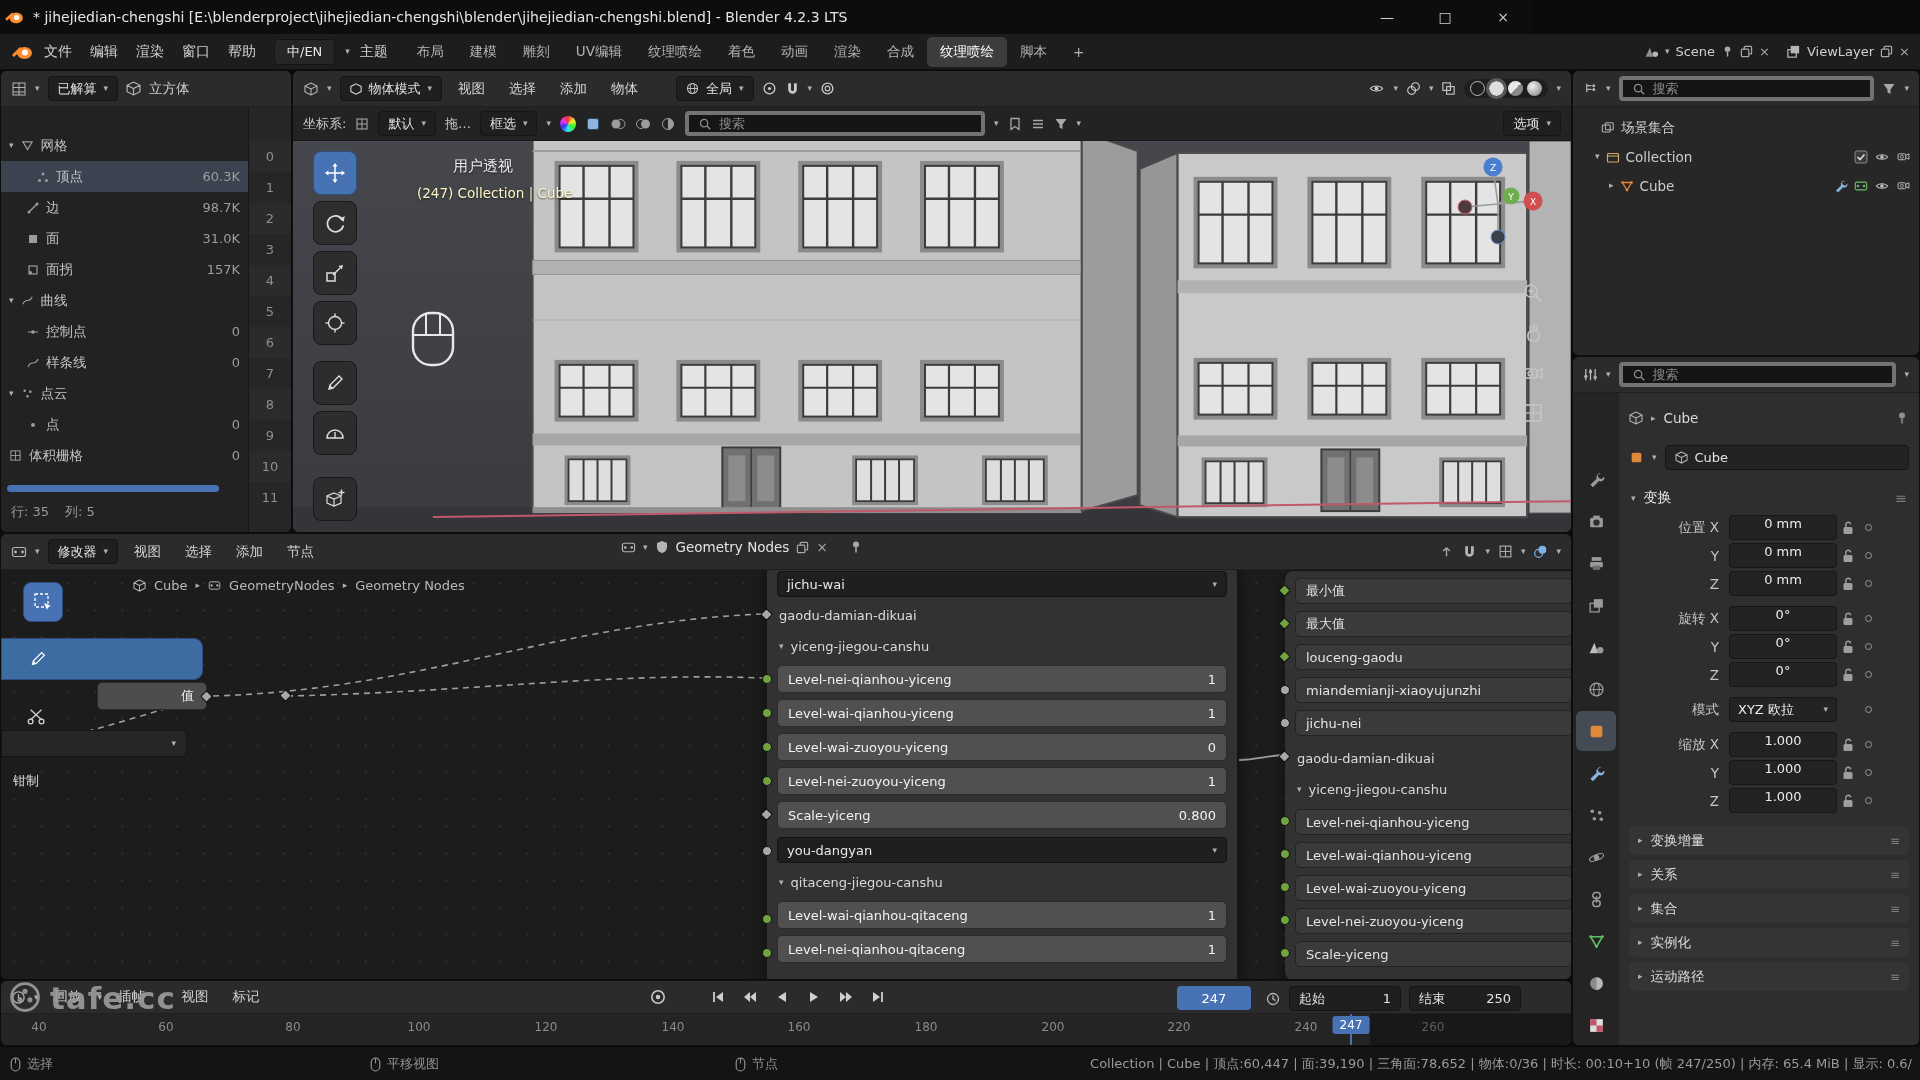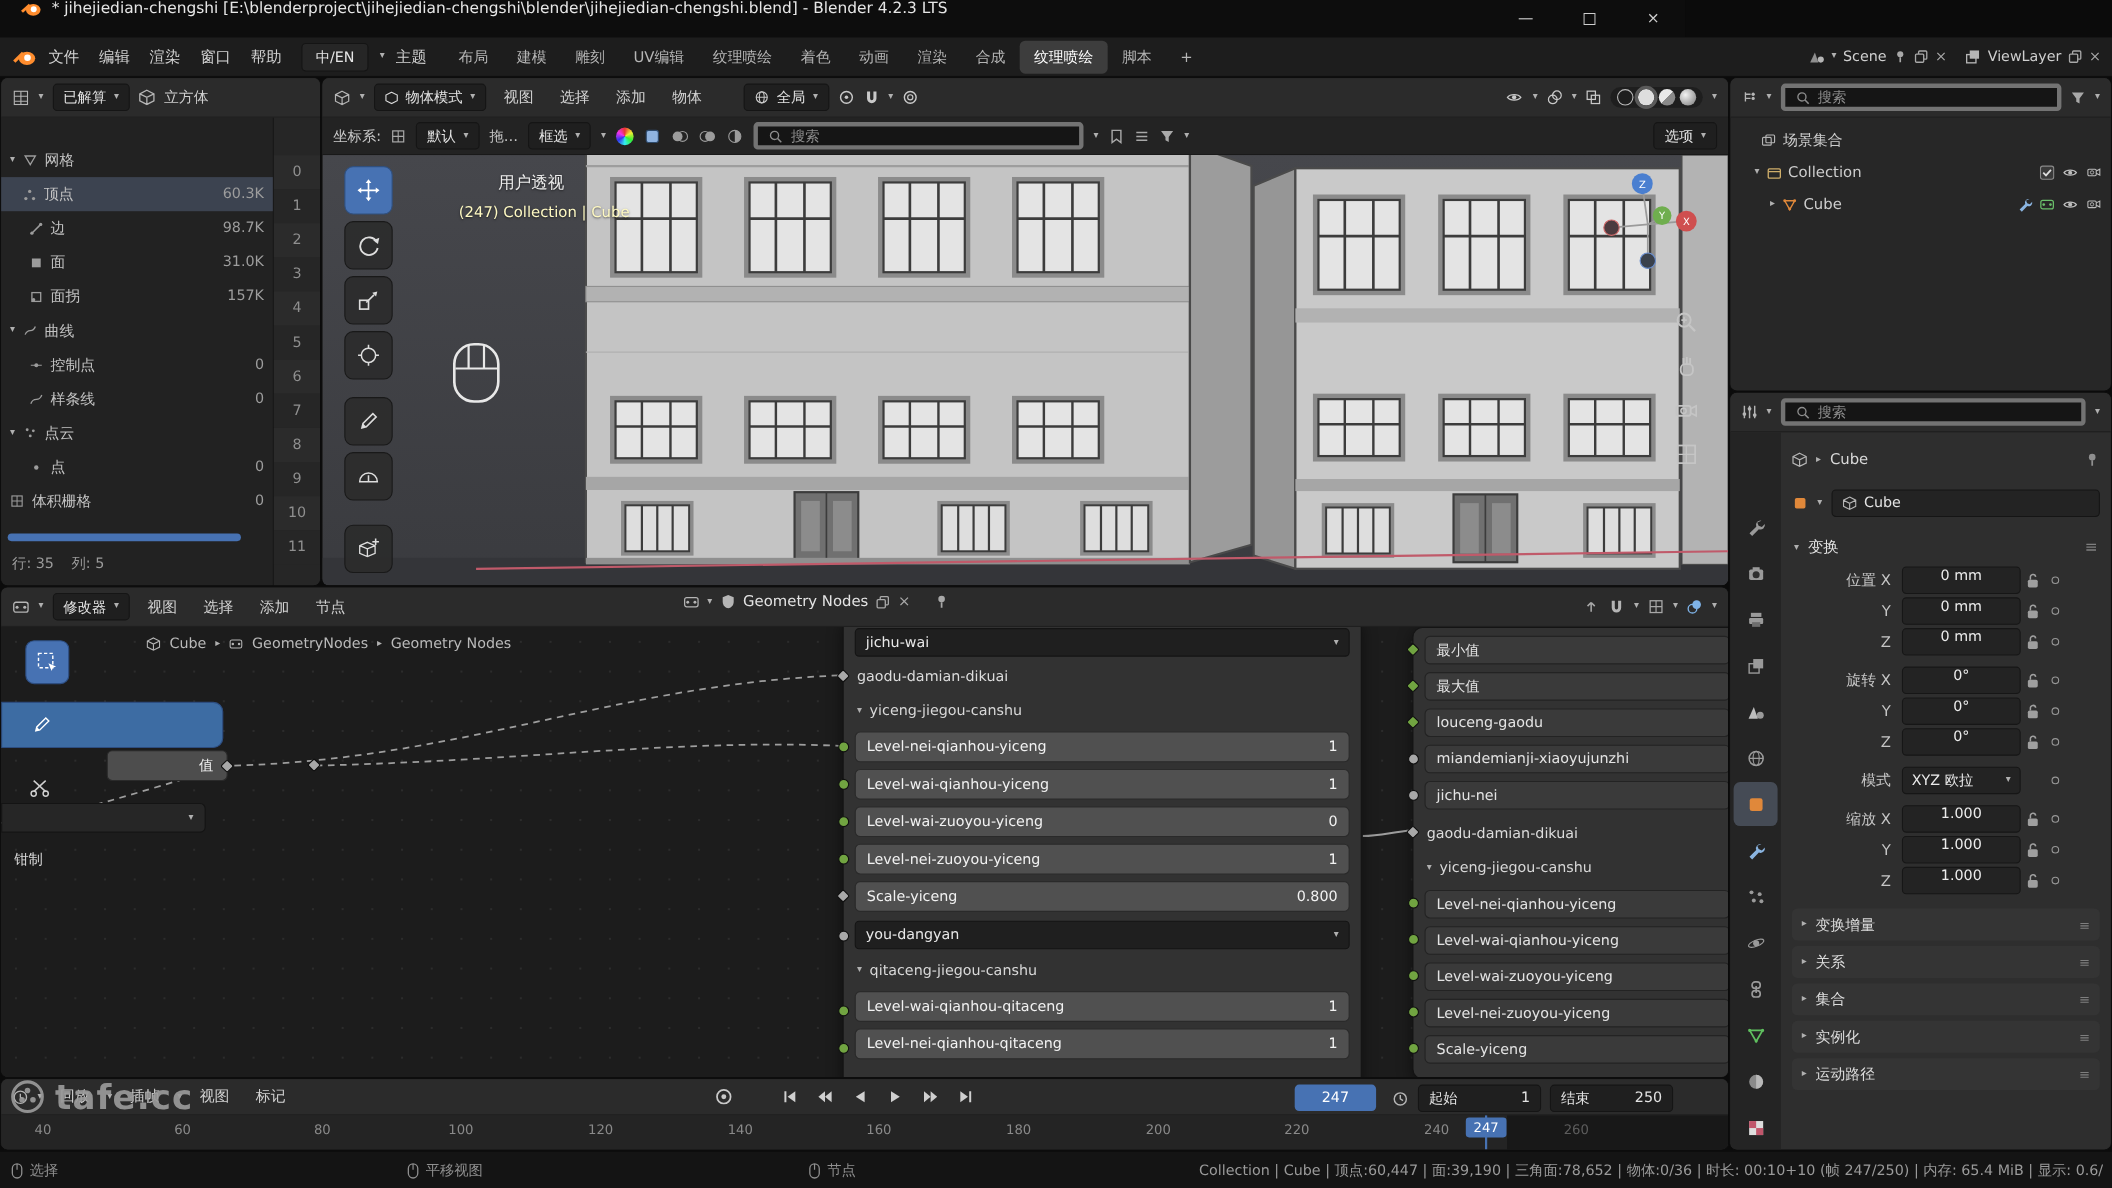--- a/index.html
+++ b/index.html
@@ -9,21 +9,21 @@
   .abs{position:absolute}
   .flex{display:flex;align-items:center}
   .ed{position:absolute;background:#272727;border:1px solid #0d0d0d;border-radius:7px;overflow:hidden}
   .edhead{height:36px;background:#2b2b2b;display:flex;align-items:center;gap:8px;padding:0 10px;font-size:13.5px;color:#cfcfcf;border-bottom:1px solid #1f1f1f}
   .menu{padding:0 8px;color:#d2d2d2;white-space:nowrap}
   .dd{background:#1f1f1f;border:1px solid #151515;border-radius:4px;height:25px;display:inline-flex;align-items:center;gap:7px;padding:0 9px;color:#e3e3e3;font-size:13px;white-space:nowrap}
   .caret{font-size:9px;color:#b0b0b0;line-height:1}
   .searchpill{background:#151515;border:4px solid #737373;border-radius:4px;height:25px;display:flex;align-items:center;gap:7px;padding:0 9px;color:#8d8d8d;font-size:13px}
   .ic{display:block}
   
-  .titlebar{left:0;top:0;width:1532px;height:34px;background:#0d0d0d;display:flex;color:#e6e6e6;font-size:14px;padding-left:18px;gap:9px}
+  .titlebar{left:0;top:0;width:1532px;height:34px;background:#0d0d0d;display:flex;align-items:center;color:#e6e6e6;font-size:14px;padding-left:4px;gap:9px}
   .wctrls{margin-left:auto;display:flex;height:34px}
   .wbtn{width:58px;display:flex;align-items:center;justify-content:center;color:#cfcfcf;font-size:14px}
   
   .topbar{left:0;top:34px;width:1920px;height:36px;background:#1d1d1d;display:flex;align-items:center;padding:0 10px;gap:2px;border-bottom:1px solid #0e0e0e}
   .langpill{background:#262626;border:1px solid #141414;border-radius:4px;padding:3px 12px;color:#e6e6e6;font-size:13px;margin:0 8px}
   .wtab{padding:6px 13px;color:#b5b5b5;font-size:13.5px;border-radius:5px;white-space:nowrap}
   .wtab.active{background:#3d3d3d;color:#fff}
   .idblock{display:flex;align-items:center;gap:6px;color:#cfcfcf;font-size:13px;margin-left:14px}
   
   .ssrow{display:flex;align-items:center;height:31px;padding:0 8px;gap:7px;font-size:13.5px;color:#c3c3c3}
@@ -168,21 +168,21 @@
       <span>立方体</span>
     </div>
     <div class="abs" style="left:0;top:36px;width:248px;bottom:0;background:#222222;border-right:1px solid #171717;padding-top:23px">
       <div class="ssrow">
           <span class="caret">▾</span>
           <svg class="ic" width="13" height="13" viewBox="0 0 14 14">
             <path d="M2 3 H12 L7 11.5 Z" fill="none" stroke="#9c9c9c" stroke-width="1.3"></path>
           </svg>
           <span>网格</span>
         </div>
-      <div class="ssrow active" style="padding-left:20px">
+      <div class="ssrow active" style="padding-left:36px">
           <svg class="ic" width="12" height="12" viewBox="0 0 12 12">
             <circle cx="2.5" cy="9.5" r="1.5" fill="#9c9c9c"></circle>
             <circle cx="6" cy="3" r="1.5" fill="#9c9c9c"></circle>
             <circle cx="9.5" cy="9.5" r="1.5" fill="#9c9c9c"></circle>
           </svg>
           <span>顶点</span>
           <span class="val">60.3K</span>
         </div>
       <div class="ssrow" style="padding-left:26px">
           <svg class="ic" width="12" height="12" viewBox="0 0 12 12">

